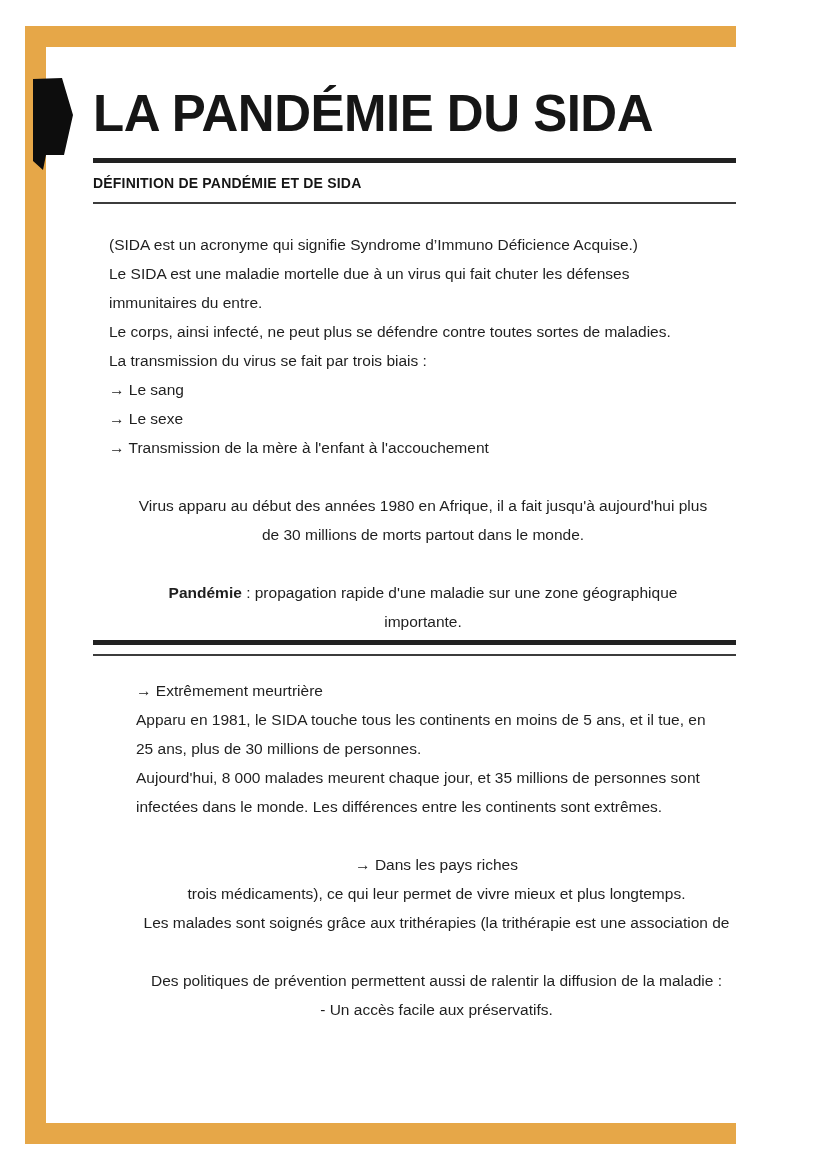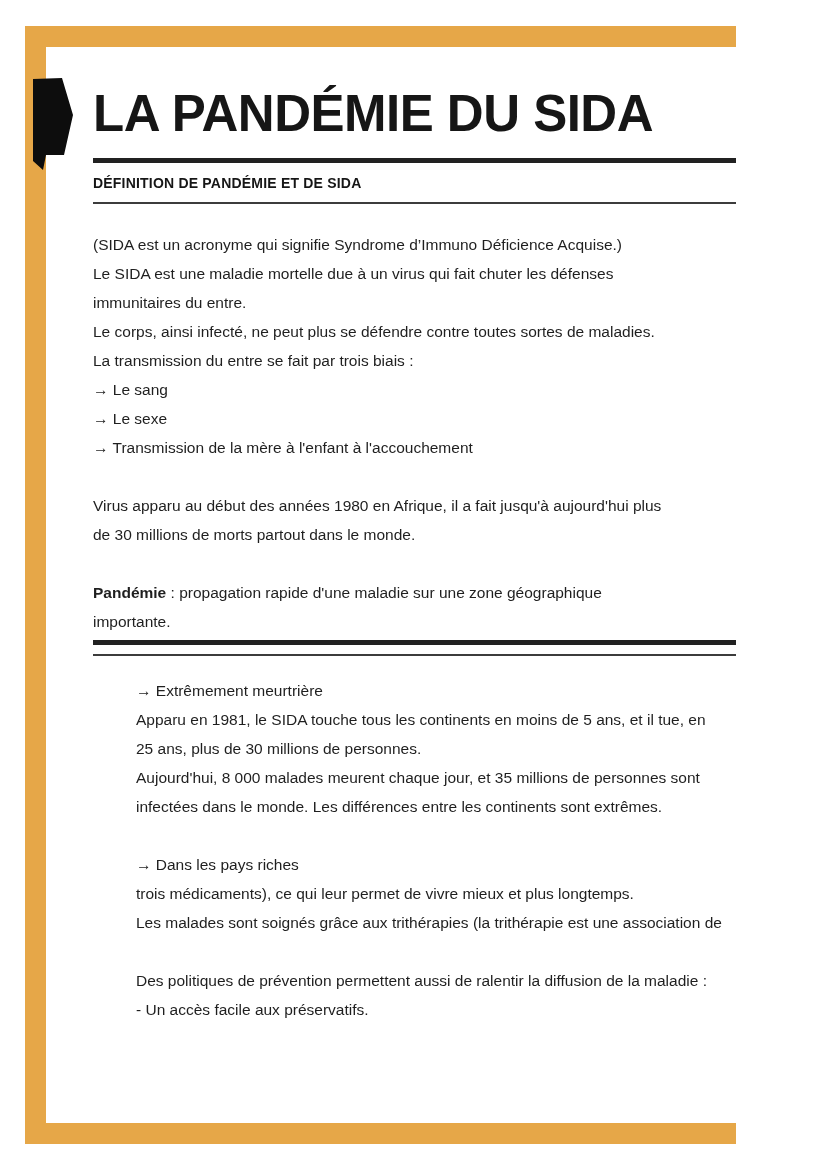--- a/index.html
+++ b/index.html
@@ -17,23 +17,23 @@
     margin:40px 0 0 0;font-size:51px;line-height:54px;font-weight:800;
     letter-spacing:-0.5px;color:#161616;white-space:nowrap;
   }
   .rule-thick{height:5px;background:#212121;margin-top:17px;}
   .rule-thick.sec2{margin-top:4px;}
   .sec-head{
     margin:10px 0 0 0;font-size:14px;line-height:20px;font-weight:700;
     letter-spacing:0.2px;color:#161616;white-space:nowrap;
   }
   .rule-thin{height:2px;background:#3c3c3c;margin-top:9px;}
-  .body1{margin-top:26px;}
+  .body1{margin-top:26px;margin-left:16px;}
   .body2{margin-top:20px;margin-left:43px;}
-  .para + .para{margin-top:29px;}
+  .para + .para{margin-top:29px;text-align:center;}
   .line{font-size:15.5px;line-height:29px;color:#1f1f1f;white-space:nowrap;}
   .b{font-weight:700;}
 </style>
 </head>
 <body>
 
 <div class="sheet">
 
   <div class="frame"></div>
 
@@ -48,21 +48,21 @@
     <div class="rule-thick"></div>
     <h2 class="sec-head">DÉFINITION DE PANDÉMIE ET DE SIDA</h2>
     <div class="rule-thin"></div>
 
     <div class="body1">
       <div class="para">
         <div class="line">(SIDA est un acronyme qui signifie Syndrome d’Immuno Déficience Acquise.)</div>
         <div class="line">Le SIDA est une maladie mortelle due à un virus qui fait chuter les défenses</div>
         <div class="line">immunitaires du entre.</div>
         <div class="line">Le corps, ainsi infecté, ne peut plus se défendre contre toutes sortes de maladies.</div>
-        <div class="line">La transmission du entre se fait par trois biais :</div>
+        <div class="line">La transmission du virus se fait par trois biais :</div>
         <div class="line">→ Le sang</div>
         <div class="line">→ Le sexe</div>
         <div class="line">→ Transmission de la mère à l'enfant à l'accouchement</div>
       </div>
       <div class="para">
         <div class="line">Virus apparu au début des années 1980 en Afrique, il a fait jusqu'à aujourd'hui plus</div>
         <div class="line">de 30 millions de morts partout dans le monde.</div>
       </div>
       <div class="para">
         <div class="line"><span class="b">Pandémie</span><span> : propagation rapide d'une maladie sur une zone géographique</span></div>

